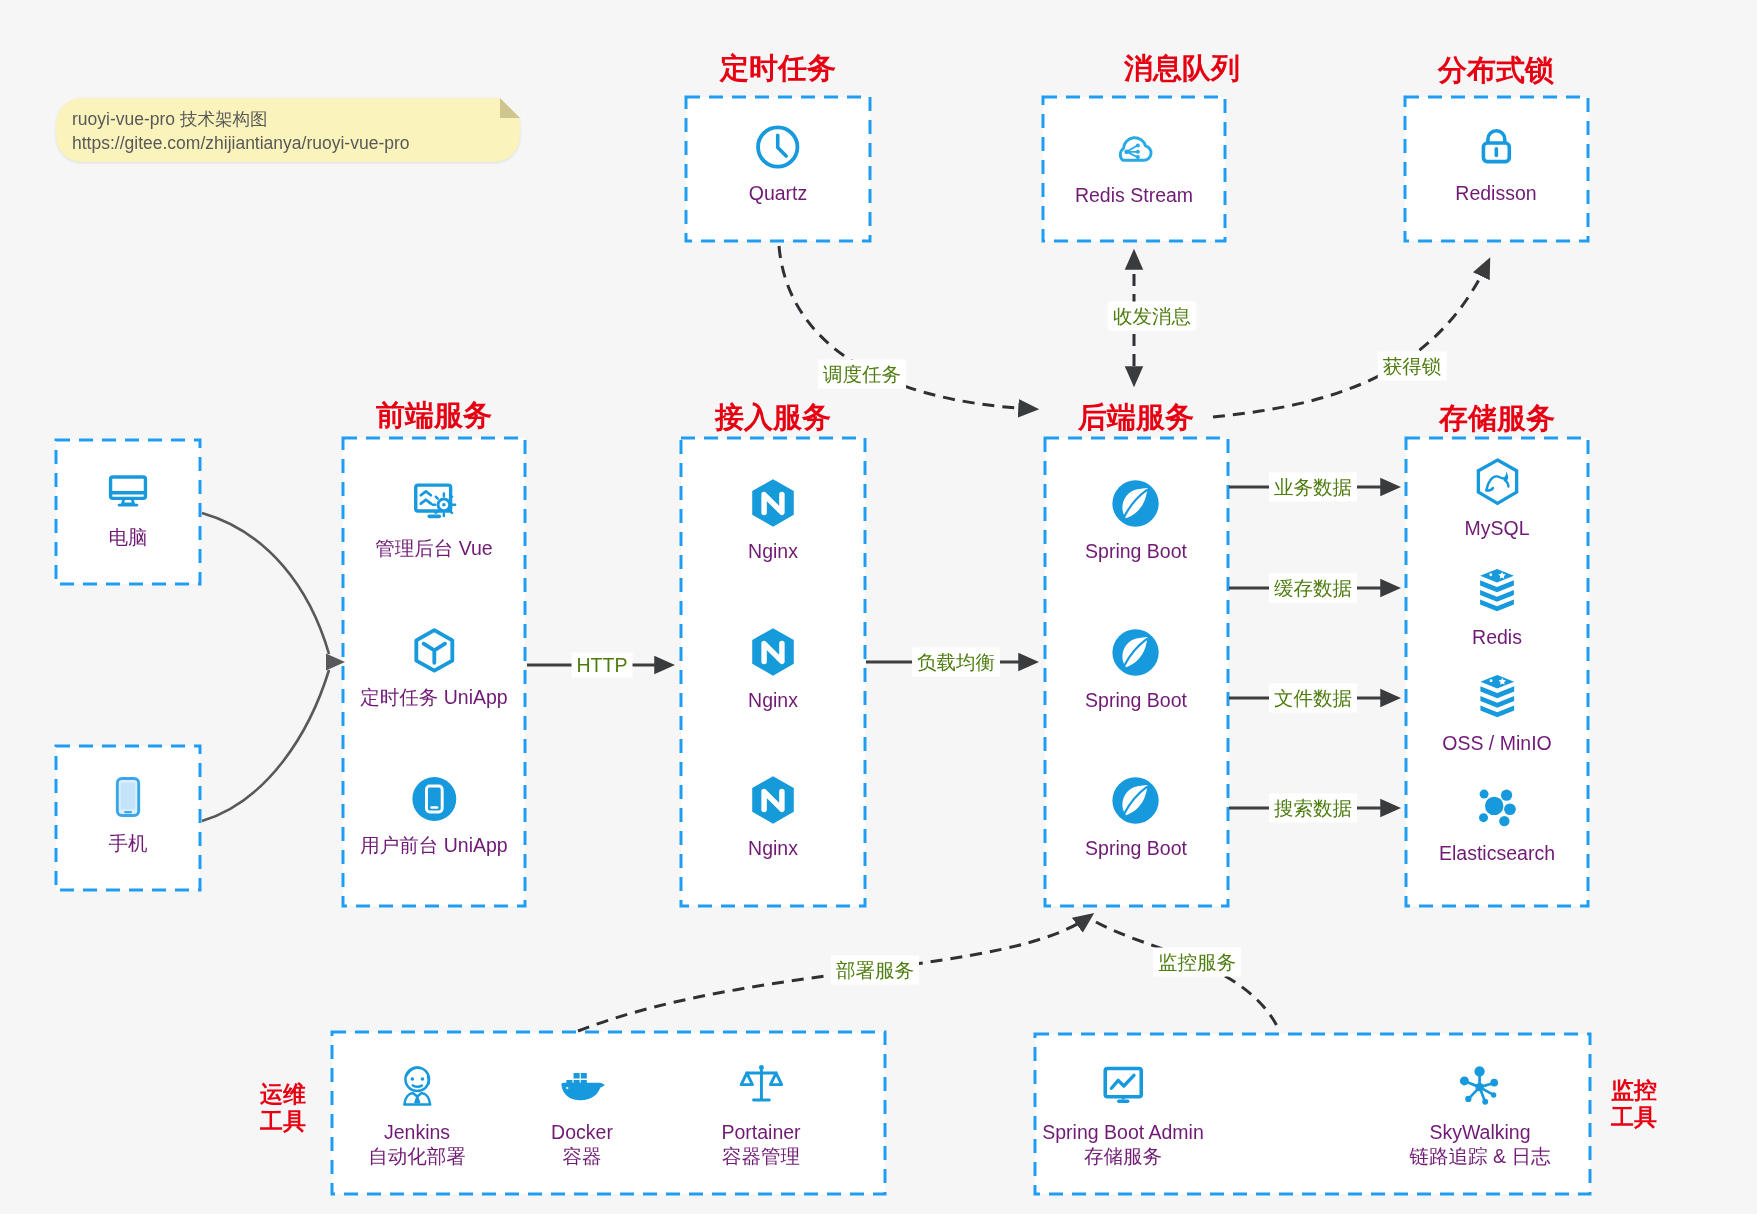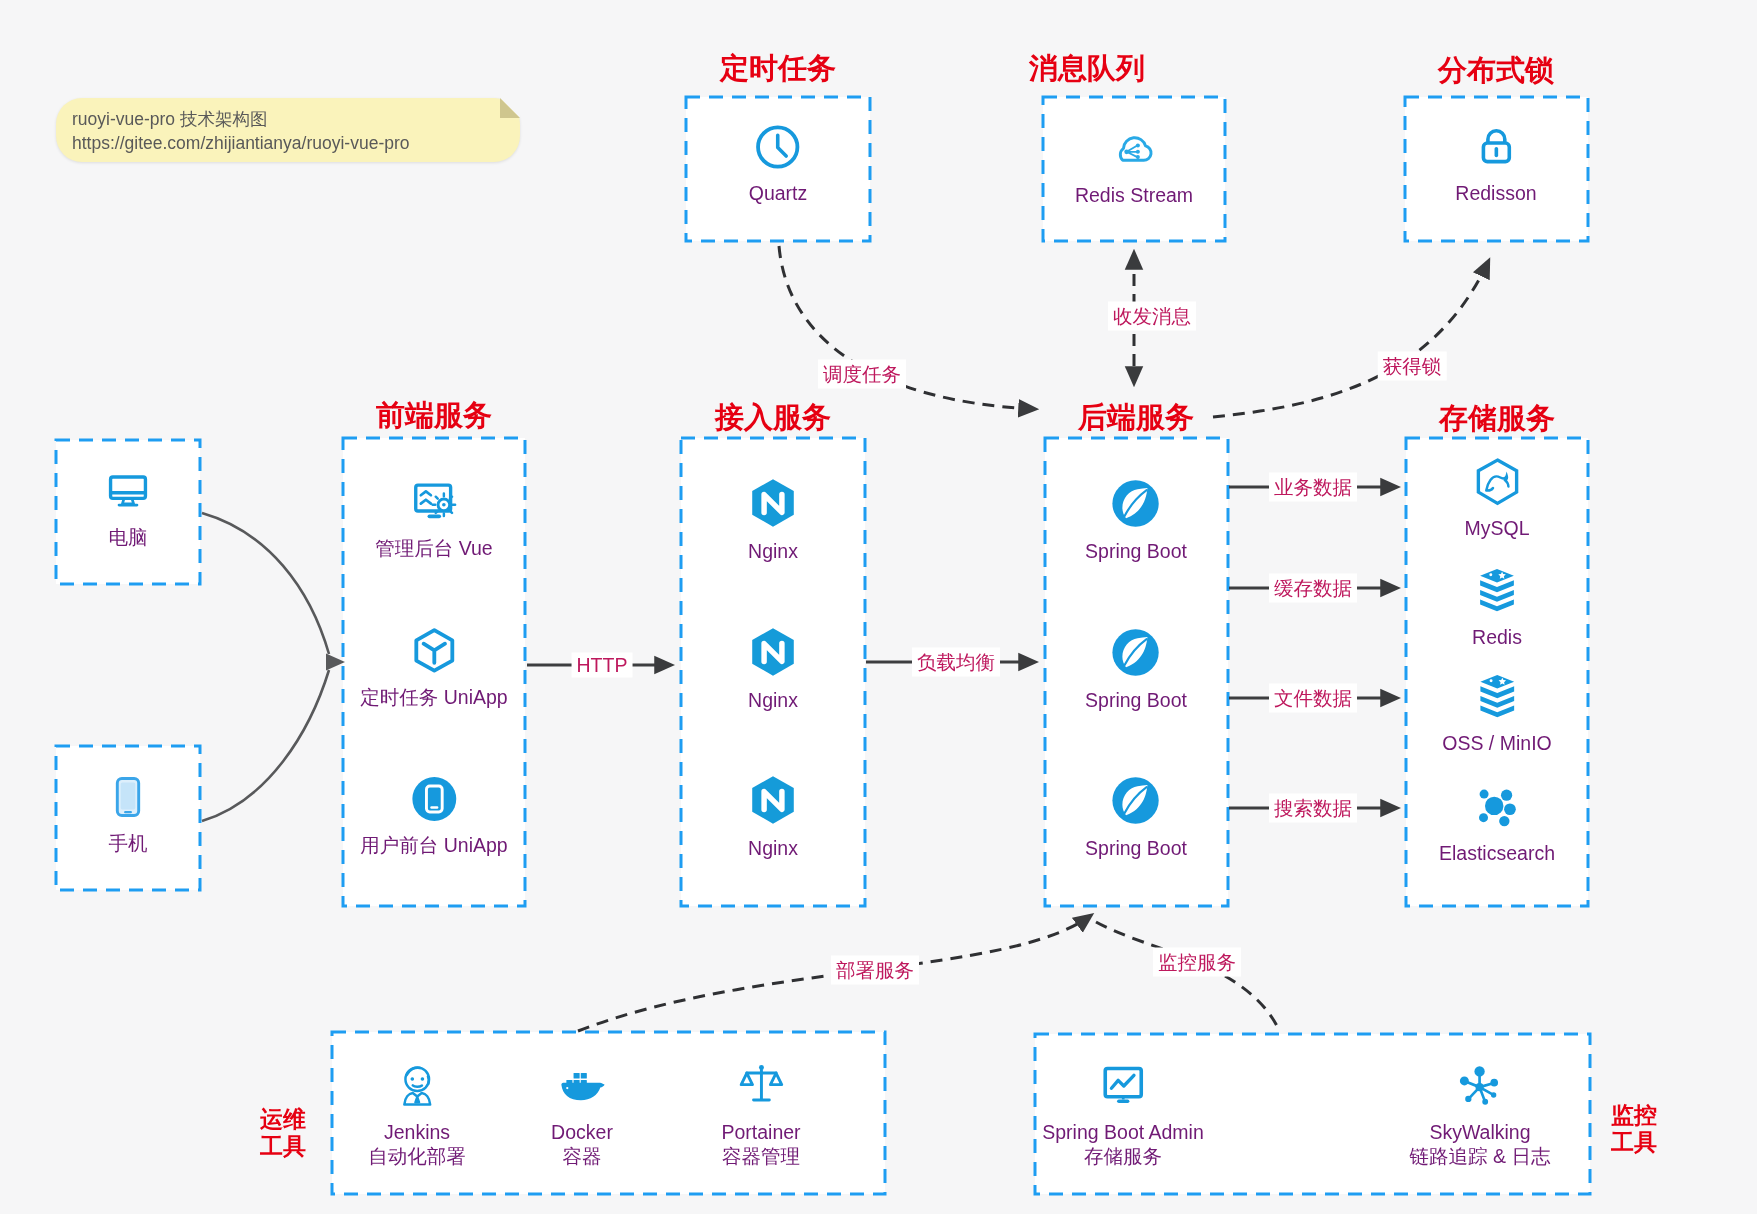--- a/index.html
+++ b/index.html
@@ -11,22 +11,22 @@
   .cl{stroke:#58595b;stroke-width:2.6;fill:none;}
   .d{stroke:#2f3033;stroke-width:3;fill:none;stroke-dasharray:12 8;}
   .item{position:absolute;transform:translateX(-50%);display:flex;flex-direction:column;
         align-items:center;gap:8px;white-space:nowrap;}
   .item .lbl,.item .sub{font-size:19.5px;line-height:23px;color:#701a75;}
   .i{width:54px;height:54px;display:block;}
   .i.big{width:57px;height:57px;}
   .gtitle{position:absolute;transform:translateX(-50%);font-size:29px;font-weight:bold;
           color:#e60012;white-space:nowrap;}
   .side-title{position:absolute;transform:translateX(-50%);font-size:23px;font-weight:bold;
-          color:#e60012;text-align:center;line-height:27px;white-space:nowrap;margin-top:25px;}
-  .edge{position:absolute;transform:translate(-50%,-50%);font-size:19.5px;color:#be185d;
+          color:#e60012;text-align:center;line-height:27px;white-space:nowrap;}
+  .edge{position:absolute;transform:translate(-50%,-50%);font-size:19.5px;color:#4d7c0f;
         background:#ffffff;padding:1px 5px;white-space:nowrap;}
   .note{position:absolute;left:56px;top:98px;width:464px;height:64px;background:#faf3bb;
         box-shadow:0 1px 3px rgba(0,0,0,.10);border-radius:26px;}
   .note::before{content:"";position:absolute;top:0;right:0;width:0;height:0;
         border-top:20px solid #f6f6f7;border-left:20px solid transparent;}
   .note::after{content:"";position:absolute;top:0;right:0;width:0;height:0;
         border-bottom:20px solid #cfc68e;border-right:20px solid transparent;}
   .note .txt{padding:9px 0 0 16px;font-size:17.5px;line-height:24px;color:#595959;}
 </style>
 </head>
@@ -72,21 +72,21 @@
   </svg>
 
   <div class="note">
     <div class="txt">
       <div>ruoyi-vue-pro 技术架构图</div>
       <div>https://gitee.com/zhijiantianya/ruoyi-vue-pro</div>
     </div>
   </div>
 
   <div class="gtitle" style="left:778px;top:49px">定时任务</div>
-  <div class="gtitle" style="left:1087px;top:49px">消息队列</div>
+  <div class="gtitle" style="left:1182px;top:49px">消息队列</div>
   <div class="gtitle" style="left:1496px;top:51px">分布式锁</div>
   <div class="gtitle" style="left:434px;top:396px">前端服务</div>
   <div class="gtitle" style="left:773px;top:398px">接入服务</div>
   <div class="gtitle" style="left:1136px;top:398px">后端服务</div>
   <div class="gtitle" style="left:1497px;top:399px">存储服务</div>
 
   <div class="side-title" style="left:283px;top:1081px">
     <div>运维</div>
     <div>工具</div>
   </div>

